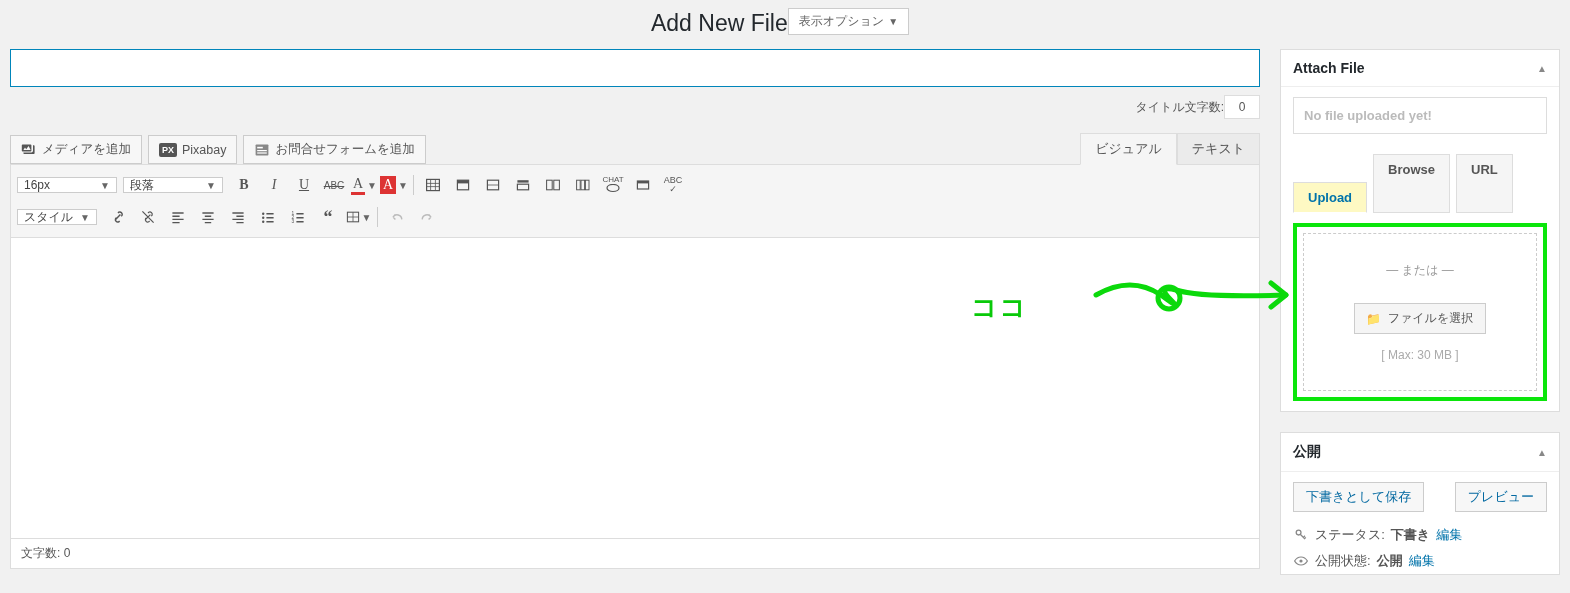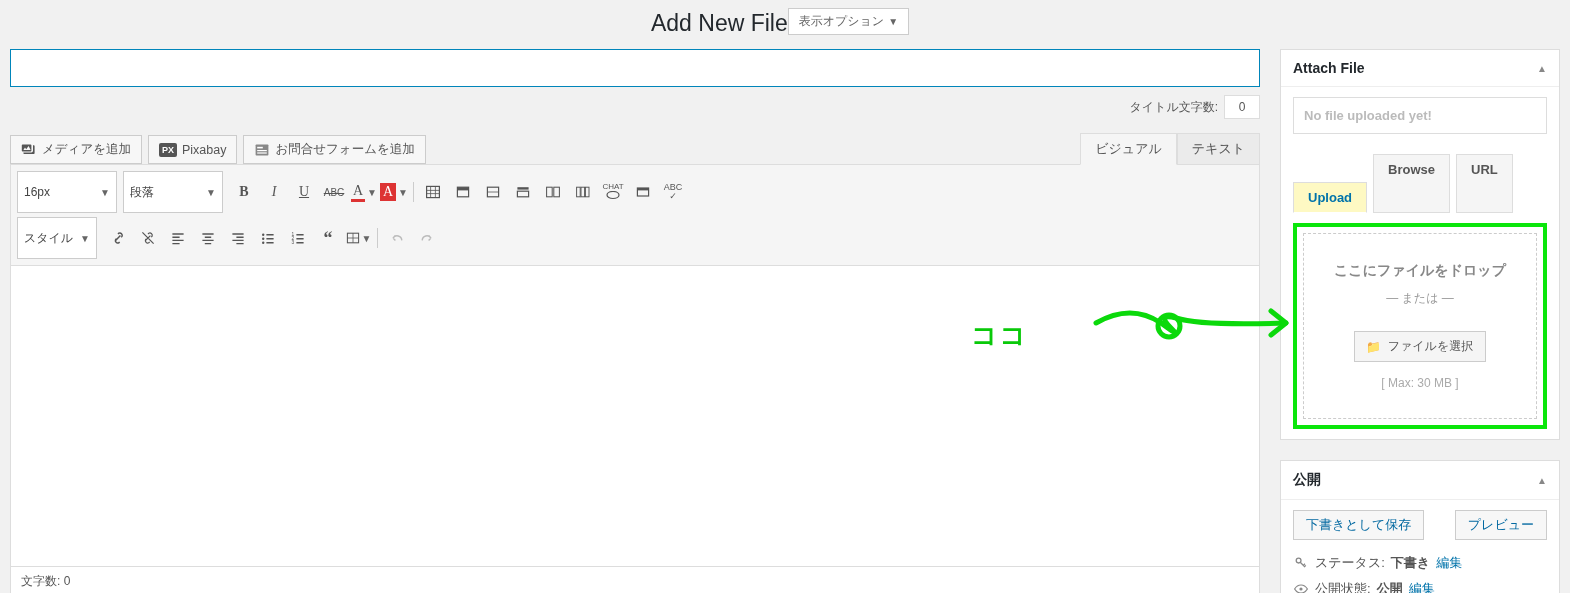--- a/index.html
+++ b/index.html
@@ -8,36 +8,36 @@
 .header { display: flex; justify-content: center; align-items: flex-start; padding: 8px 20px 0 10px; }
 .page-title { font-size: 23px; font-weight: 400; color: #23282d; padding: 2px 0; }
 .screen-options { background: #fff; border: 1px solid #ccc; padding: 4px 10px; font-size: 12px; color: #666; cursor: pointer; display: flex; align-items: center; gap: 4px; }
 
 .main-wrap { display: flex; padding: 10px; gap: 20px; }
 .main-col { flex: 1; }
 .side-col { width: 280px; }
 
 .title-input { width: 100%; height: 38px; border: 1px solid #0085ba; background: #fff; padding: 6px 10px; font-size: 16px; outline: none; }
 
-.title-count-row { display: flex; justify-content: flex-end; align-items: center; margin-top: 8px; gap: 6px; font-size: 12px; color: #555; }
+.title-count-row { display: flex; justify-content: flex-end; align-items: center; margin-top: 8px; font-size: 12px; color: #555; }
 .title-count-box { background: #fff; border: 1px solid #ddd; padding: 4px 10px; min-width: 36px; text-align: center; }
 
 .toolbar-row { display: flex; justify-content: space-between; align-items: flex-end; margin-top: 14px; }
 .left-tools { display: flex; gap: 6px; }
 .btn { background: #f7f7f7; border: 1px solid #ccc; padding: 5px 10px; font-size: 12.5px; color: #555; cursor: pointer; display: inline-flex; align-items: center; gap: 5px; }
 .px-badge { background: #555; color: #fff; font-size: 9px; font-weight: bold; padding: 2px 3px; border-radius: 2px; }
 
 .editor-tabs { display: flex; }
 .editor-tab { padding: 6px 14px; border: 1px solid #ddd; background: #ebebeb; font-size: 13px; color: #555; cursor: pointer; border-bottom: none; }
 .editor-tab.active { background: #f5f5f5; border-bottom: 1px solid #f5f5f5; margin-bottom: -1px; }
 
 .editor-box { border: 1px solid #ddd; background: #fff; margin-top: 0; }
 .editor-toolbar { background: #f5f5f5; border-bottom: 1px solid #ddd; padding: 4px 6px; }
 .tb-row { display: flex; align-items: center; gap: 0; flex-wrap: wrap; padding: 2px 0; }
-.tb-select { height: 42px; border: 1px solid #ccc; background: #fff; font-size: 12px; padding: 2px 6px; margin-right: 6px; min-width: 100px; cursor: pointer; display: flex; align-items: center; justify-content: space-between; }
+.tb-select { height: 16px; border: 1px solid #ccc; background: #fff; font-size: 12px; padding: 2px 6px; margin-right: 6px; min-width: 100px; cursor: pointer; display: flex; align-items: center; justify-content: space-between; }
 .tb-btn { width: 30px; height: 28px; display: flex; align-items: center; justify-content: center; cursor: pointer; color: #555; font-size: 14px; border: 1px solid transparent; }
 .tb-sep { width: 1px; height: 20px; background: #ccc; margin: 0 4px; }
 
 .editor-content { min-height: 300px; background: #fff; position: relative; }
 .editor-footer { border-top: 1px solid #ddd; padding: 6px 10px; font-size: 12px; color: #555; background: #fff; }
 
 
 .anno-text { position: absolute; color: #09c909; font-size: 26px; font-weight: 600; left: 960px; top: 52px; letter-spacing: 2px; }
 .anno-arrow { position: absolute; left: 1080px; top: 32px; }
 
@@ -285,21 +285,20 @@
       </div>
       <div class="postbox-body">
         <div class="no-file">No file uploaded yet!</div>
         <div class="attach-tabs">
           <div class="attach-tab active">Upload</div>
           <div class="attach-tab">Browse</div>
           <div class="attach-tab">URL</div>
         </div>
         <div class="upload-area-wrap">
           <div class="upload-area">
-            <div class="drop-text">ここにファイルをドロップ</div>
             <div class="or-text">— または —</div>
             <button class="select-btn">
               <span class="folder-icon">📁</span>
               <span>ファイルを選択</span>
             </button>
             <div class="max-text">[ Max: 30 MB ]</div>
           </div>
         </div>
       </div>
     </div>

